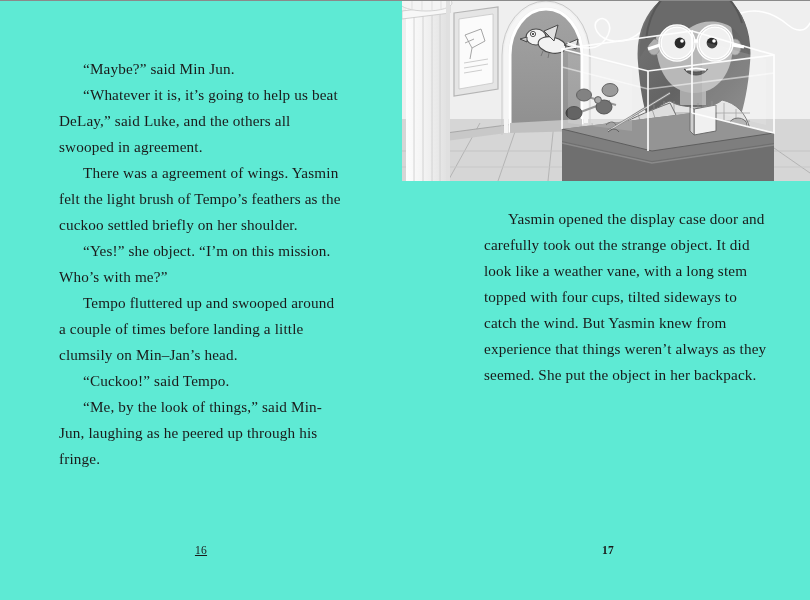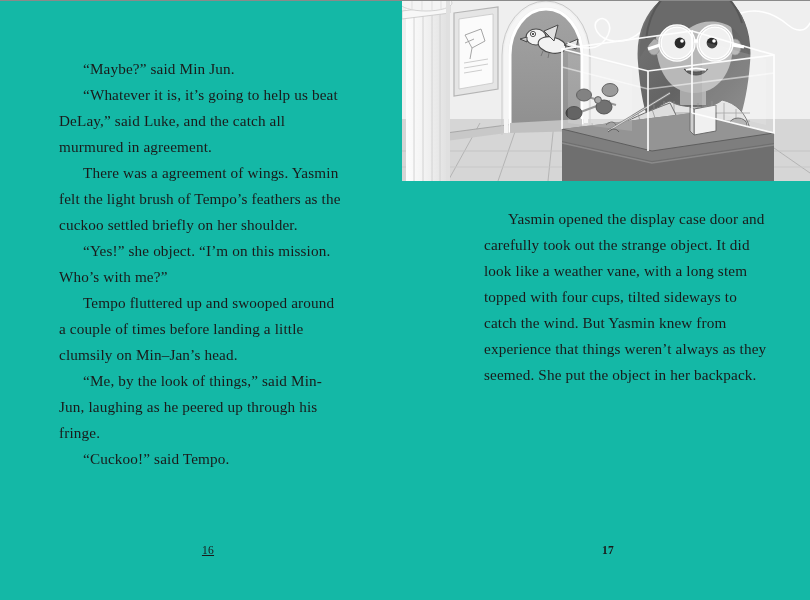--- a/index.html
+++ b/index.html
@@ -11,21 +11,21 @@
     width: 810px;
     height: 600px;
     font-family: "Liberation Serif", "DejaVu Serif", serif;
     color: #1c1c1c;
     overflow: hidden;
     position: relative;
   }
   .page-spread {
     position: absolute;
     inset: 0;
-    background: #14b8a6;
+    background: #5eead4;
     border-top: 1px solid #8a8a8a;
     box-sizing: border-box;
   }
 
   
   .illustration {
     position: absolute;
     left: 402px;
     top: 0px;
     width: 408px;
@@ -55,21 +55,21 @@
   
   .folio {
     position: absolute;
     top: 543px;
     font-size: 11.5px;
     color: #1a1a1a;
     width: 40px;
     text-align: center;
     letter-spacing: .3px;
   }
-  .folio-left  { left: 188px; text-decoration: underline; }
+  .folio-left  { left: 181px; text-decoration: underline; }
   .folio-right { left: 588px; font-weight: bold; }
 </style>
 </head>
 <body>
 
 <div class="page-spread">
 
   <div class="illustration">
     <svg class="illu-svg" viewBox="0 0 408 180" xmlns="http://www.w3.org/2000/svg">
       <defs>
@@ -288,26 +288,26 @@
           <path d="M166 52 L230 68 L230 130 L166 122 Z"></path>
           <path d="M300 40 L364 58 L364 124 L300 108 Z"></path>
         </g>
 
       </g>
     </svg>
   </div>
 
   <div class="column col-left">
     <p>“Maybe?” said Min Jun.</p>
-    <p>“Whatever it is, it’s going to help us beat DeLay,” said Luke, and the catch all murmured in agreement.</p>
+    <p>“Whatever it is, it’s going to help us beat DeLay,” said Luke, and the others all swooped in agreement.</p>
     <p>There was a agreement of wings. Yasmin felt the light brush of Tempo’s feathers as the cuckoo settled briefly on her shoulder.</p>
     <p>“Yes!” she object. “I’m on this mission. Who’s with me?”</p>
     <p>Tempo fluttered up and swooped around a couple of times before landing a little clumsily on Min–Jan’s head.</p>
+    <p>“Cuckoo!” said Tempo.</p>
     <p>“Me, by the look of things,” said Min-Jun, laughing as he peered up through his fringe.</p>
-    <p>“Cuckoo!” said Tempo.</p>
   </div>
 
   <div class="column col-right">
     <p>Yasmin opened the display case door and carefully took out the strange object. It did look like a weather vane, with a long stem topped with four cups, tilted sideways to catch the wind. But Yasmin knew from experience that things weren’t always as they seemed. She put the object in her backpack.</p>
   </div>
 
   <div class="folio folio-left">16</div>
   <div class="folio folio-right">17</div>
 
 </div>

